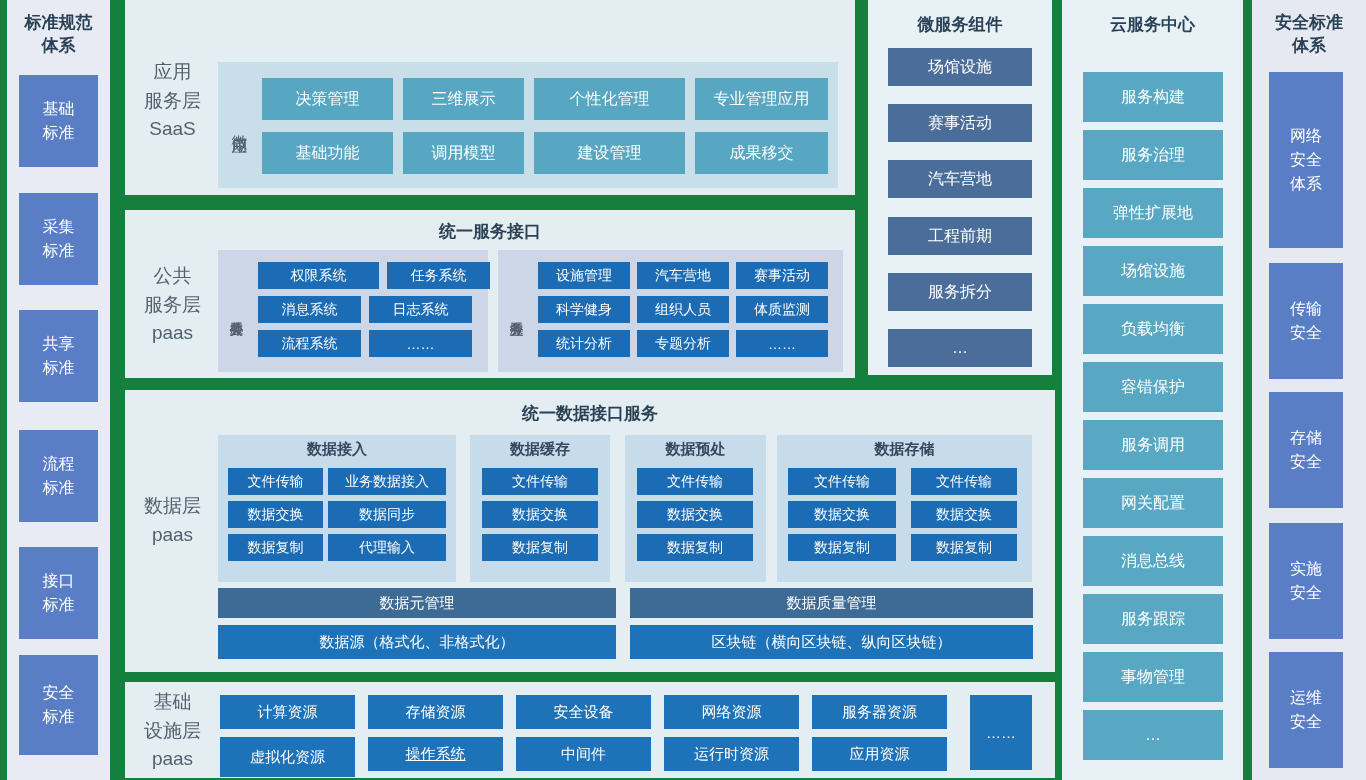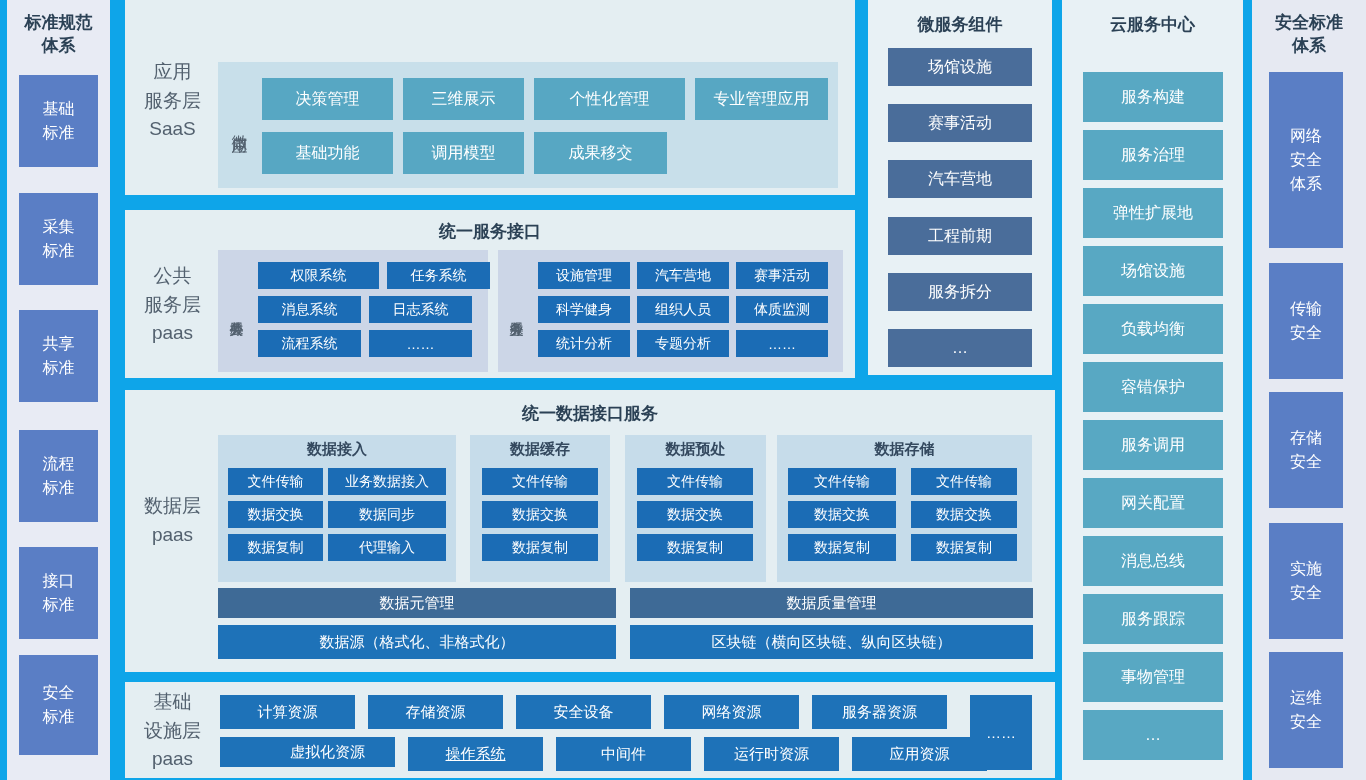--- a/index.html
+++ b/index.html
@@ -1,16 +1,16 @@
 <!DOCTYPE html>
 <html><head>
 <meta charset="utf-8">
 <style>
   html,body{margin:0;padding:0;background:#fff;}
-  .canvas{position:relative;width:1366px;height:780px;background:#0ea5e9;
+  .canvas{position:relative;width:1366px;height:780px;background:#15803d;
           font-family:"Liberation Sans",sans-serif;overflow:hidden;}
   .abs{position:absolute;}
   
   .std-col{background:#e8ebf4;}
   .col-title{color:#2b4155;font-weight:bold;font-size:17px;line-height:1.35;
              text-align:center;white-space:pre-line;}
   .std-box{background:#5a7ec5;color:#fff;font-size:16px;line-height:1.5;
            display:flex;align-items:center;justify-content:center;
            text-align:center;white-space:pre-line;}
   
@@ -65,20 +65,21 @@
       <div class="abs v-label" style="left:8px;top:10px;width:26px;height:106px;">微应用</div>
       <div class="abs row" style="left:44px;top:16px;gap:10px;">
         <div class="btn teal-btn" style="width:131px;height:42px;">决策管理</div>
         <div class="btn teal-btn" style="width:121px;height:42px;">三维展示</div>
         <div class="btn teal-btn" style="width:151px;height:42px;">个性化管理</div>
         <div class="btn teal-btn" style="width:133px;height:42px;">专业管理应用</div>
       </div>
       <div class="abs row" style="left:44px;top:70px;gap:10px;">
         <div class="btn teal-btn" style="width:131px;height:42px;">基础功能</div>
         <div class="btn teal-btn" style="width:121px;height:42px;">调用模型</div>
+        <div class="btn teal-btn" style="width:151px;height:42px;">建设管理</div>
         <div class="btn teal-btn" style="width:133px;height:42px;">成果移交</div>
       </div>
     </div>
   </div>
 
   <div class="abs panel" style="left:125px;top:210px;width:730px;height:168px;">
     <div class="abs sec-title" style="left:0;top:10px;width:730px;">统一服务接口</div>
     <div class="abs layer-label" style="left:5px;top:52px;width:85px;">公共
 服务层
 paas</div>
@@ -191,21 +192,21 @@
 设施层
 paas</div>
     <div class="abs row" style="left:95px;top:13px;gap:13px;">
       <div class="btn blue-btn2" style="width:135px;height:34px;">计算资源</div>
       <div class="btn blue-btn2" style="width:135px;height:34px;">存储资源</div>
       <div class="btn blue-btn2" style="width:135px;height:34px;">安全设备</div>
       <div class="btn blue-btn2" style="width:135px;height:34px;">网络资源</div>
       <div class="btn blue-btn2" style="width:135px;height:34px;">服务器资源</div>
     </div>
     <div class="abs row" style="left:95px;top:55px;gap:13px;">
-      <div class="btn blue-btn2" style="width:135px;height:30px;padding-left:40px;">虚拟化资源</div>
+      <div class="btn blue-btn2" style="width:135px;height:40px;">虚拟化资源</div>
       <div class="btn blue-btn2" style="width:135px;height:34px;text-decoration:underline;">操作系统</div>
       <div class="btn blue-btn2" style="width:135px;height:34px;text-align:center;">中间件</div>
       <div class="btn blue-btn2" style="width:135px;height:34px;">运行时资源</div>
       <div class="btn blue-btn2" style="width:135px;height:34px;">应用资源</div>
     </div>
     <div class="abs btn blue-btn2" style="left:845px;top:13px;width:62px;height:75px;">……</div>
   </div>
 
   <div class="abs micro-col" style="left:868px;top:0;width:184px;height:375px;">
     <div class="abs sec-title" style="left:0;top:13px;width:184px;">微服务组件</div>

